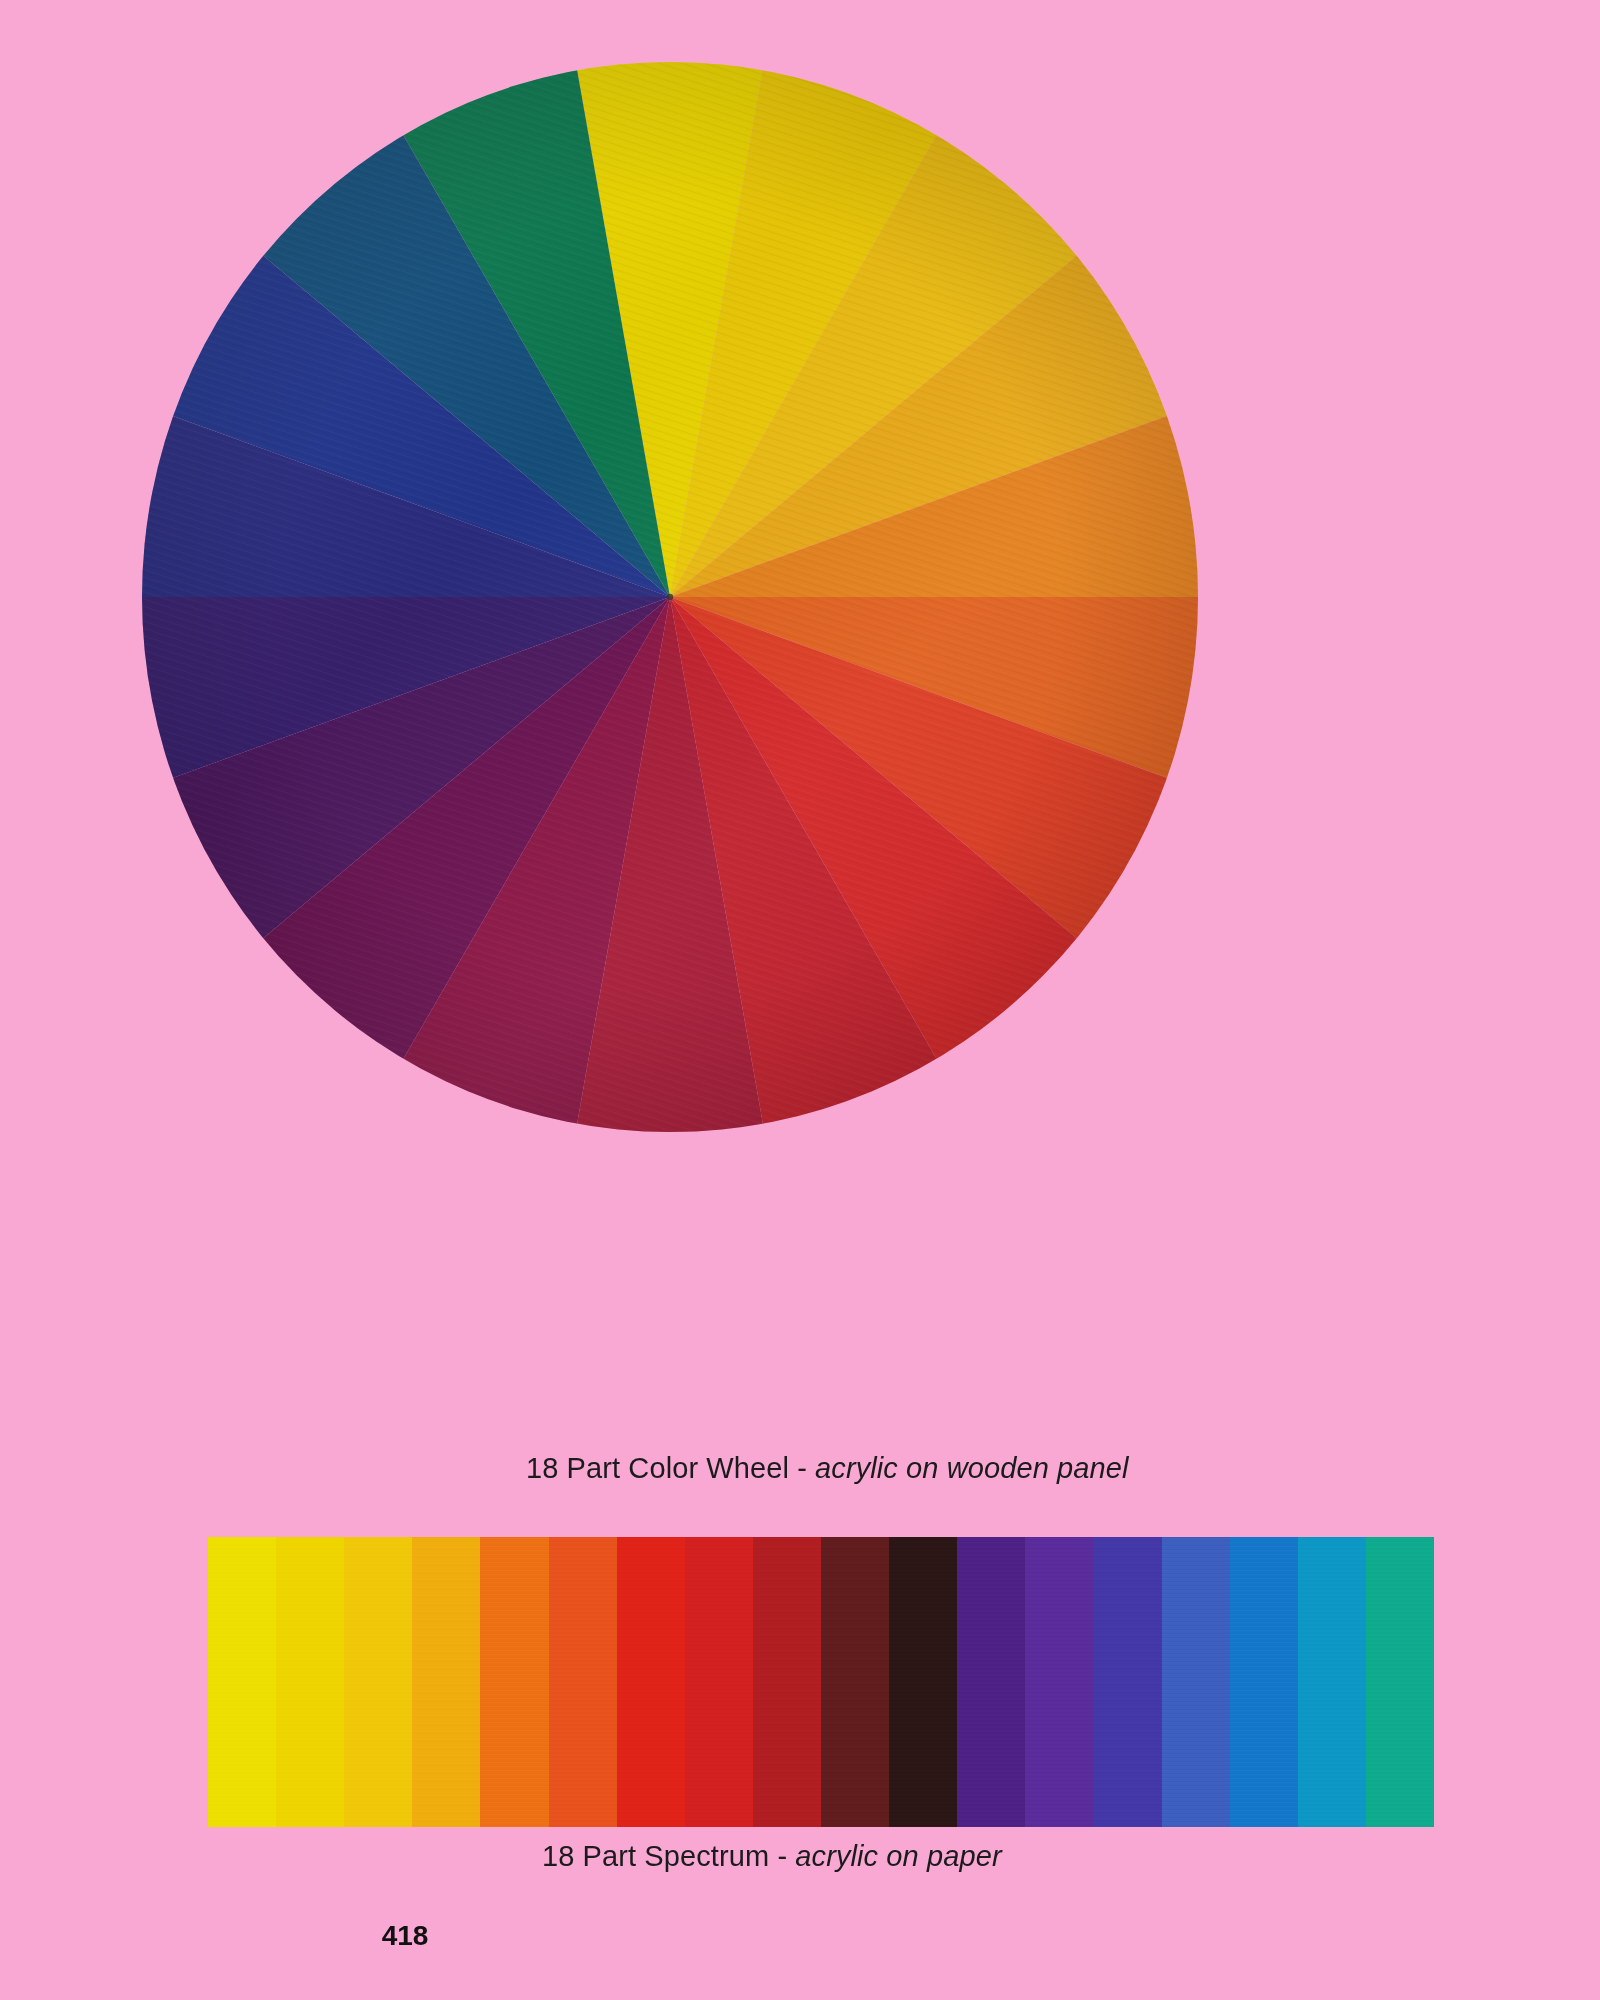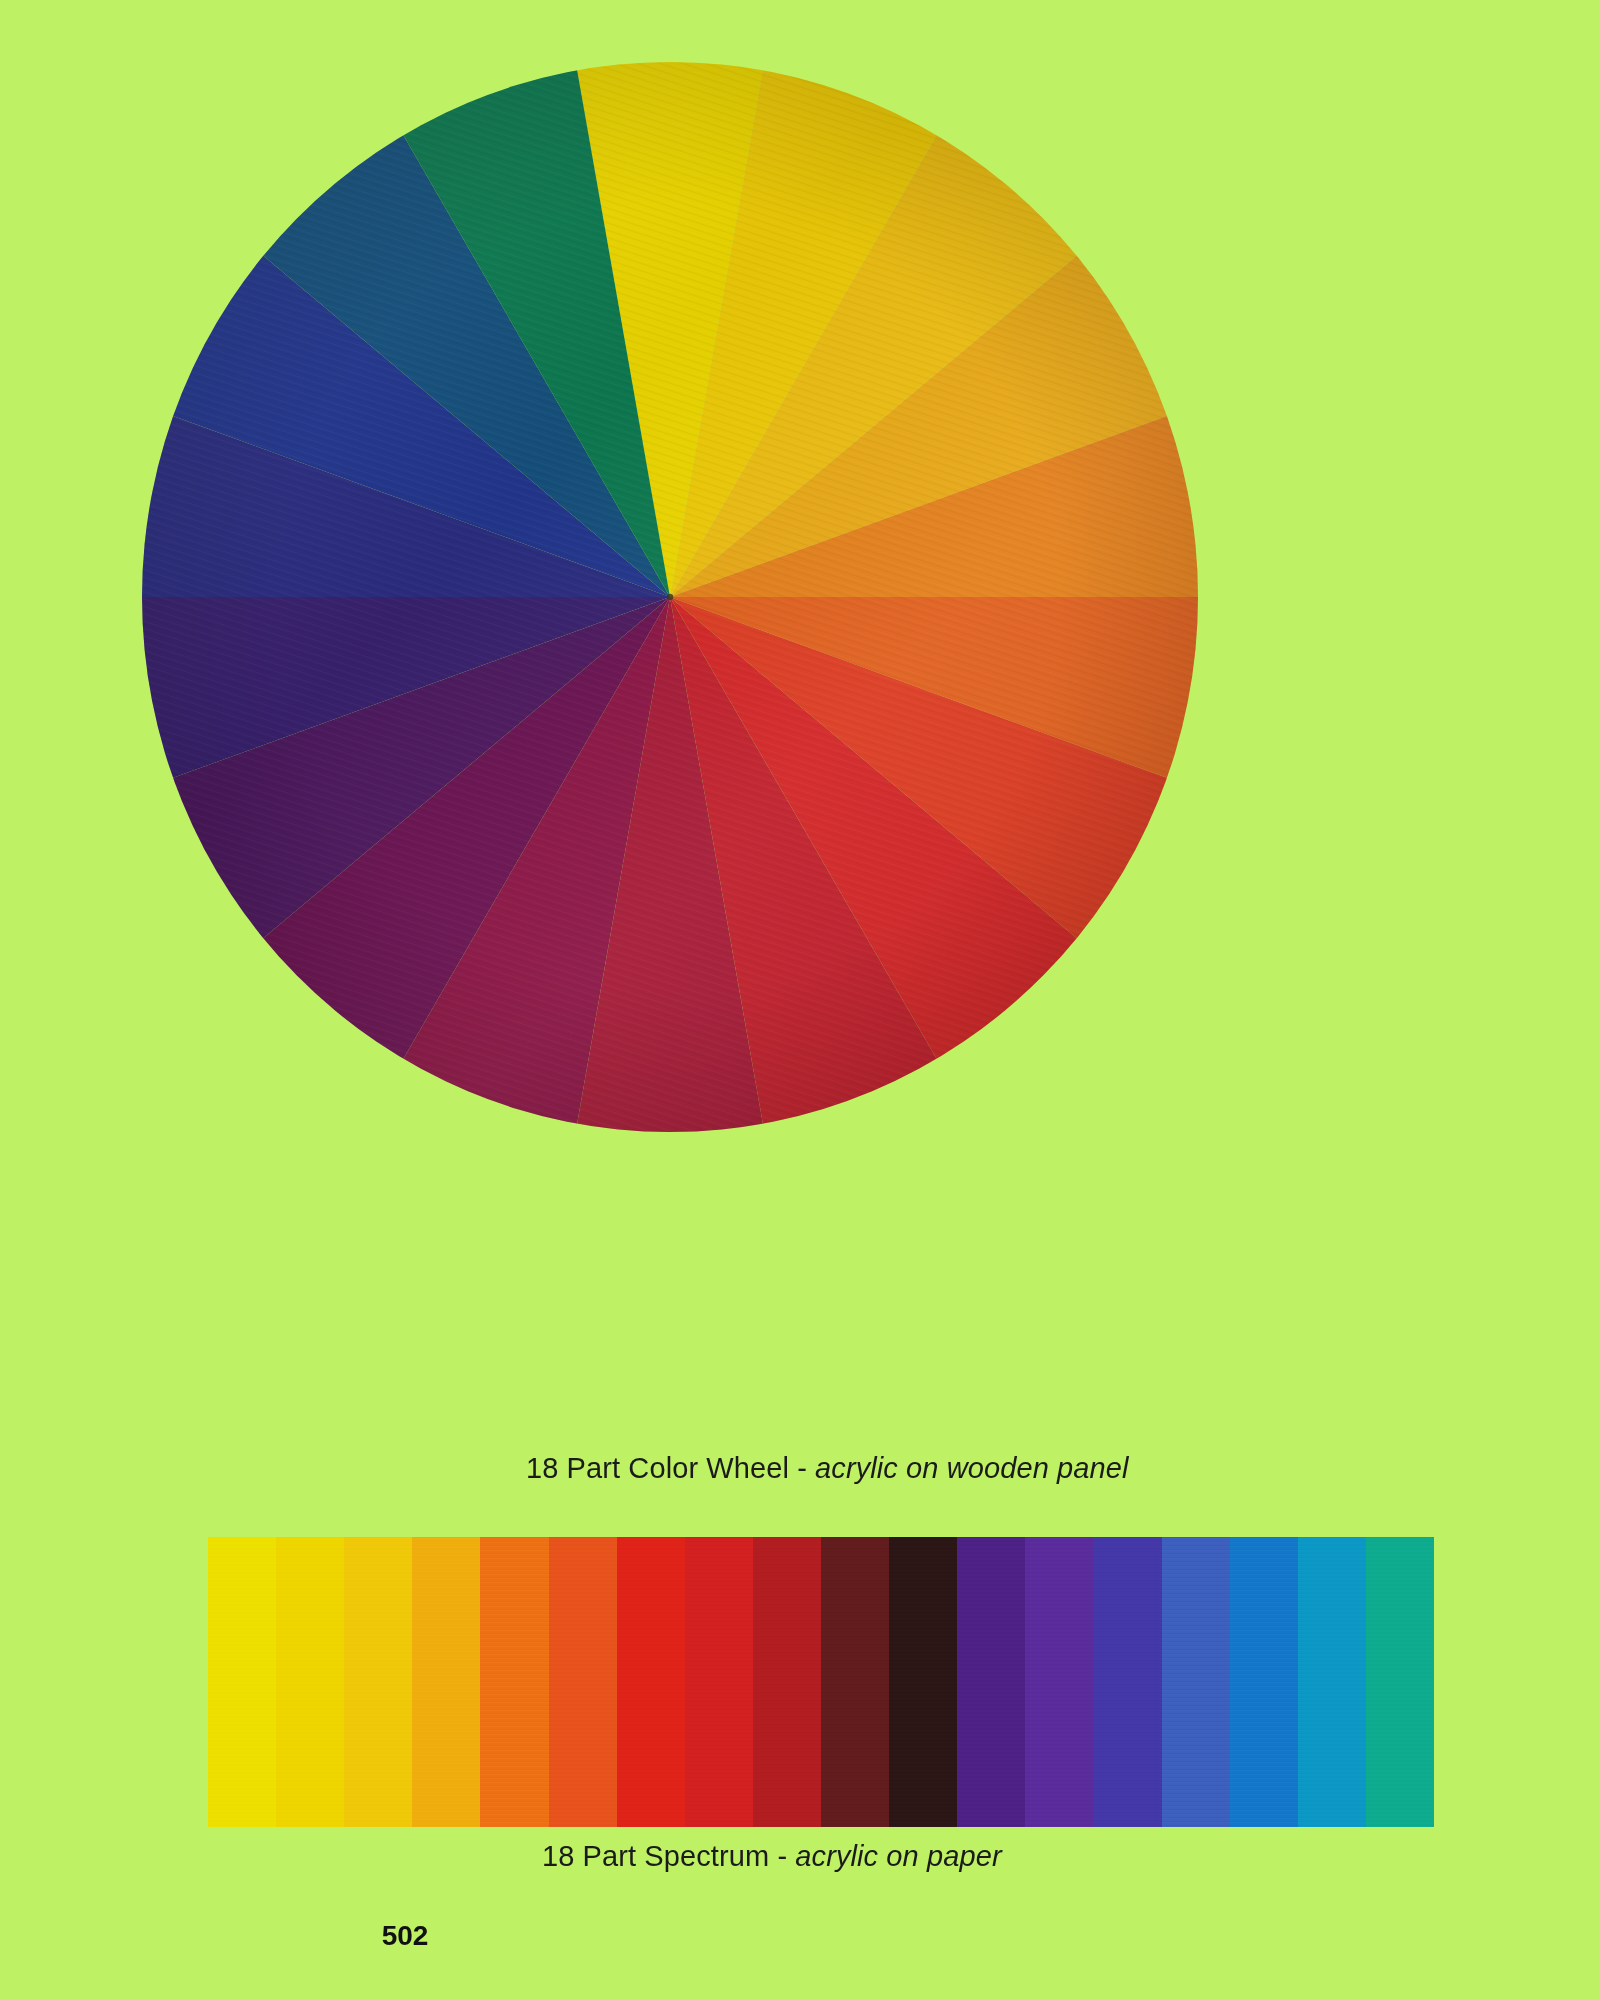--- a/index.html
+++ b/index.html
@@ -11,21 +11,21 @@
     width: 1600px;
     height: 2000px;
     position: relative;
     font-family: "Liberation Sans", sans-serif;
     overflow: hidden;
   }
 
   #page {
     position: absolute;
     inset: 0;
-    background: #bef264;
+    background: #f9a8d4;
   }
 
   
   #wheel-figure {
     position: absolute;
     left: 0;
     top: 0;
     width: 1600px;
     height: 1450px;
   }
@@ -190,16 +190,16 @@
         <div class="spectrum-band" style="background: rgb(13, 151, 196);"></div>
         <div class="spectrum-band" style="background: rgb(15, 171, 142);"></div>
       </div>
 
     <div class="spectrum-caption">
       <span class="cap-title">18 Part Spectrum</span><span class="cap-dash"> - </span><span class="cap-medium">acrylic on paper</span>
     </div>
   </div>
 
   <div id="page-number">
-    <span>502</span>
+    <span>418</span>
   </div>
 
 </div>
 
 </body></html>

